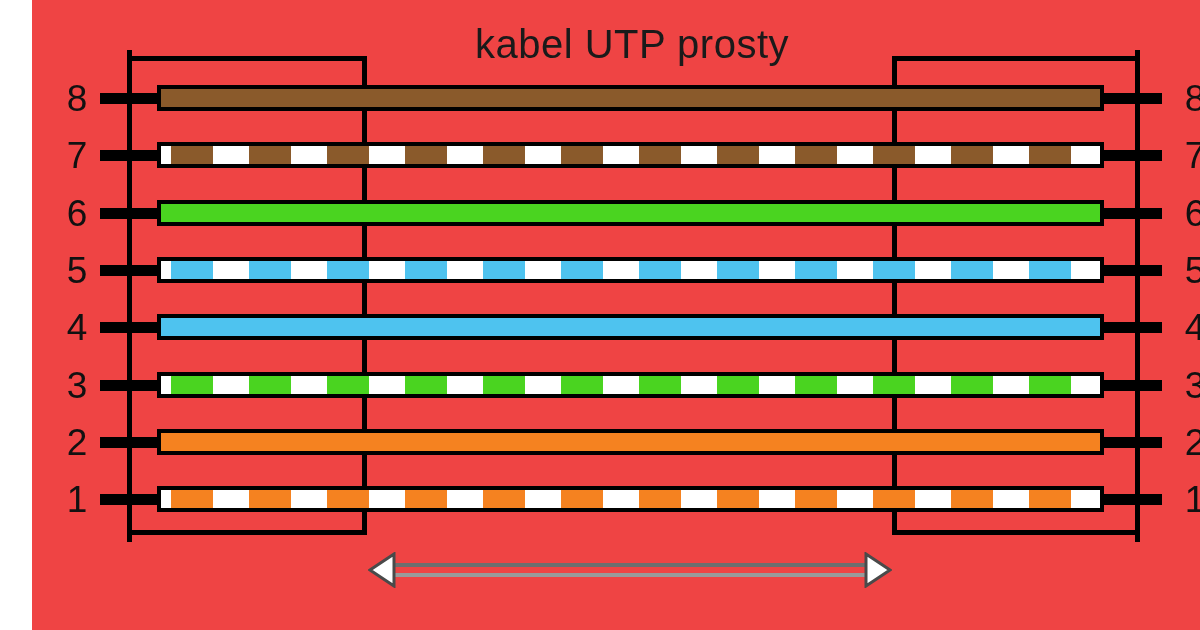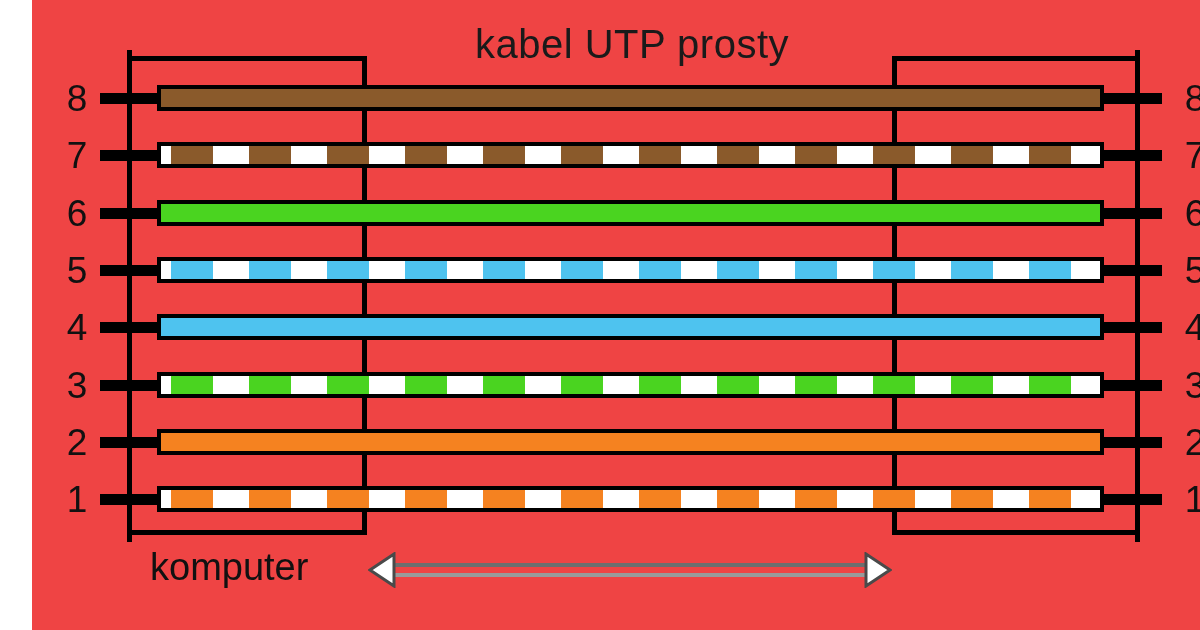--- a/index.html
+++ b/index.html
@@ -190,21 +190,20 @@
       </div>
       <div class="pin-num left" style="top: 481.1px;">1</div>
       <div class="pin-num right" style="top: 481.1px;">1</div>
       <div class="stub left" style="top: 494.1px;"></div>
       <div class="stub right" style="top: 494.1px;"></div>
       <div class="wire" style="top: 486.1px;">
         <div class="fill striped" style="--wc: #f58220;"></div>
       </div>
     </div>
 
-  <div class="end-label left">komputer</div>
 
   <div class="span-arrow">
     <svg width="524" height="36" viewBox="0 0 524 36" xmlns="http://www.w3.org/2000/svg">
       <line x1="26" y1="13" x2="498" y2="13" stroke="#6e6e6e" stroke-width="4"></line>
       <line x1="26" y1="23" x2="498" y2="23" stroke="#9a9a9a" stroke-width="4"></line>
       <polygon points="26,2 26,34 2,18" fill="#ffffff" stroke="#4a4a4a" stroke-width="3"></polygon>
       <polygon points="498,2 498,34 522,18" fill="#ffffff" stroke="#4a4a4a" stroke-width="3"></polygon>
     </svg>
   </div>
 

